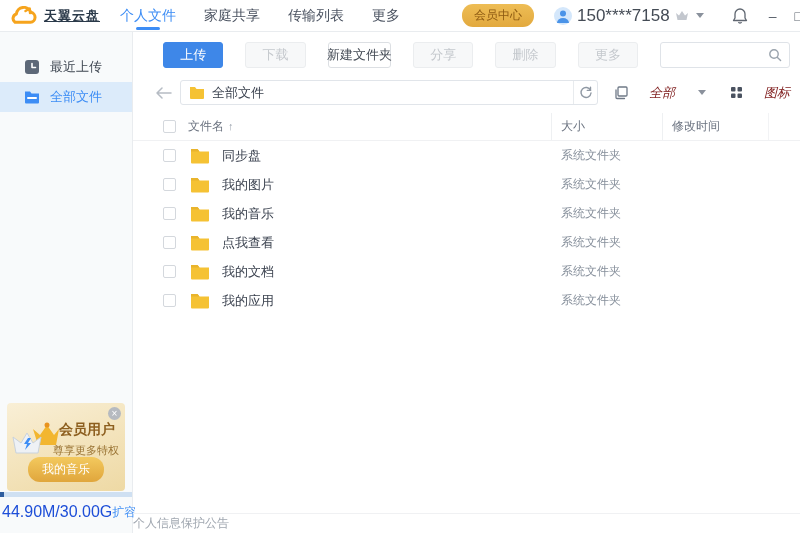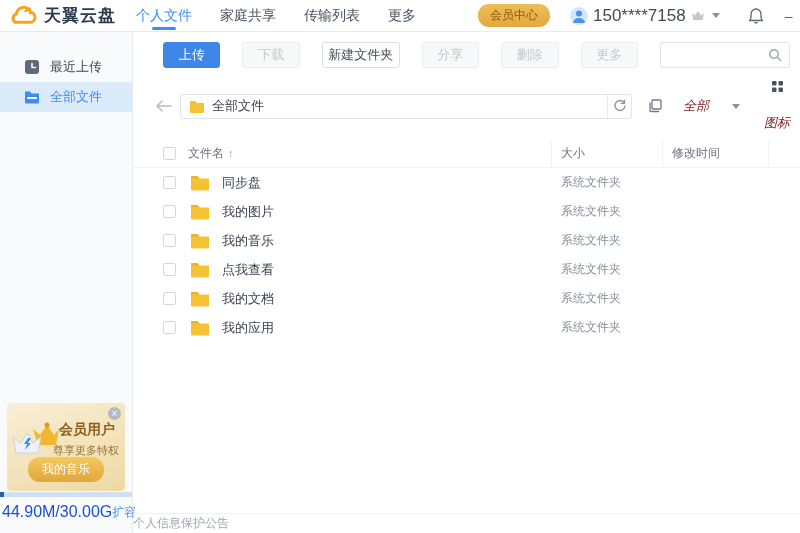--- a/index.html
+++ b/index.html
@@ -3,21 +3,21 @@
 <meta charset="utf-8">
 <style>
   * { margin:0; padding:0; box-sizing:border-box; }
   html,body { width:800px; height:533px; overflow:hidden; }
   body { font-family:"Liberation Sans","DejaVu Sans",sans-serif; background:#fff; color:#3c4350; font-size:13px; }
   .window { width:800px; height:533px; display:flex; flex-direction:column; background:#fff; }
 
   
   .header { height:32px; flex:0 0 32px; display:flex; align-items:center; border-bottom:1px solid #e9ecef; background:#fff; padding:0 10px 0 8px; }
   .logo { display:flex; align-items:center; gap:6px; width:125px; }
-  .logo-title { font-size:17px; font-weight:bold; color:#2b3a4a; letter-spacing:1px; white-space:nowrap; }
+  .logo-title { font-size:13px; font-weight:bold; color:#2b3a4a; letter-spacing:1px; white-space:nowrap;text-decoration:underline; }
   .tabs { display:flex; align-items:center; gap:28px; margin-left:20px; }
   .tab { position:relative; font-size:14px; color:#4a5260; cursor:pointer; padding:6px 0; white-space:nowrap; }
   .tab.active { color:#3d8df5; }
   .tab.active::after { content:""; position:absolute; left:50%; transform:translateX(-50%); bottom:1px; width:24px; height:3px; border-radius:2px; background:#3d8df5; }
   .vip-badge { margin-left:62px; background:linear-gradient(180deg,#eebd55,#e2a93e); color:#8d5a12; font-size:12px; padding:3px 12px; border-radius:11px; white-space:nowrap; }
   .user { display:flex; align-items:center; gap:5px; margin-left:20px; }
   .avatar { width:18px; height:18px; border-radius:50%; background:#d4e7fb; overflow:hidden; position:relative; }
   .user-name { font-size:17px; color:#444b55; white-space:nowrap; }
   .caret { width:0; height:0; border-left:4px solid transparent; border-right:4px solid transparent; border-top:5px solid #8a919c; margin-left:2px; }
   .bell { margin-left:28px; }
@@ -43,33 +43,33 @@
   .storage { position:absolute; left:0; bottom:0; width:100%; }
   .storage-track { width:100%; height:5px; background:#cfe0f2; }
   .storage-fill { height:100%; background:#2e5d9f; }
   .storage-row { display:flex; align-items:center; justify-content:space-between; padding:6px 6px 12px 2px; }
   .storage-text { font-size:16px; color:#1d4ed8; white-space:nowrap; }
   .expand-link { font-size:12px; color:#3d8df5; cursor:pointer; white-space:nowrap; }
 
   
   .main { flex:1; position:relative; display:flex; flex-direction:column; min-width:0; }
   .toolbar { display:flex; align-items:center; padding:10px 10px 8px 30px; gap:22px; }
-  .btn { height:26px; min-width:56px; padding:0 21px; font-size:13px; border-radius:3px; border:1px solid #dcdfe3; background:#fff; color:#444b55; display:flex; align-items:center; justify-content:center; cursor:pointer; white-space:nowrap; }
+  .btn { height:26px; min-width:56px; padding:0 28px; font-size:13px; border-radius:3px; border:1px solid #dcdfe3; background:#fff; color:#444b55; display:flex; align-items:center; justify-content:center; cursor:pointer; white-space:nowrap; }
   .btn.primary { background:#3e87e8; border-color:#3e87e8; color:#fff; }
   .btn.disabled { background:#f7f8f9; border-color:#ebedef; color:#c4c8cd; cursor:default; }
   .searchbox { margin-left:auto; width:130px; height:26px; border:1px solid #dfe3e8; border-radius:3px; display:flex; align-items:center; background:#fff; }
   .searchbox input { flex:1; border:none; outline:none; height:100%; padding:0 4px 0 8px; font-size:12px; background:transparent; min-width:0; }
 
   .crumb-row { display:flex; align-items:center; padding:4px 10px 8px 22px; gap:8px; }
   .crumb-box { display:flex; align-items:center; width:473px; height:25px; border:1px solid #e1e5ea; border-radius:3px; background:#fff; }
   .crumb-path { flex:1; display:flex; align-items:center; gap:7px; padding-left:8px; font-size:13px; color:#3c4350; cursor:default; }
   .crumb-refresh { width:24px; height:100%; border-left:1px solid #e8ebee; display:flex; align-items:center; justify-content:center; cursor:pointer; }
   .view-ctrl { display:flex; align-items:center; gap:21px; font-size:13px; color:#7f1d1d; cursor:pointer; white-space:nowrap;font-style:italic; }
   .view-ctrl.filter { margin-left:8px; }
-  .view-ctrl.icons { margin-left:16px;flex-direction:column; }
+  .view-ctrl.icons { margin-left:16px; }
 
   .thead { display:flex; align-items:center; height:28px; padding-left:30px; border-bottom:1px solid #f0f1f3; color:#6b7380; font-size:12px; }
   .col-name { flex:0 0 388px; display:flex; align-items:center; gap:12px; }
   .col-size { flex:0 0 111px; border-left:1px solid #eef0f2; padding-left:9px; align-self:stretch; display:flex; align-items:center; }
   .col-time { flex:0 0 106px; border-left:1px solid #eef0f2; padding-left:9px; align-self:stretch; display:flex; align-items:center; }
   .col-spacer { flex:1; border-left:1px solid #f2f3f5; align-self:stretch; }
   .sort-arrow { color:#9aa2ad; font-size:11px; margin-left:4px; }
 
   .rows { flex:1; overflow:hidden; }
   .frow { display:flex; align-items:center; height:29px; padding-left:30px; font-size:13px; color:#3c4350; cursor:default; }

